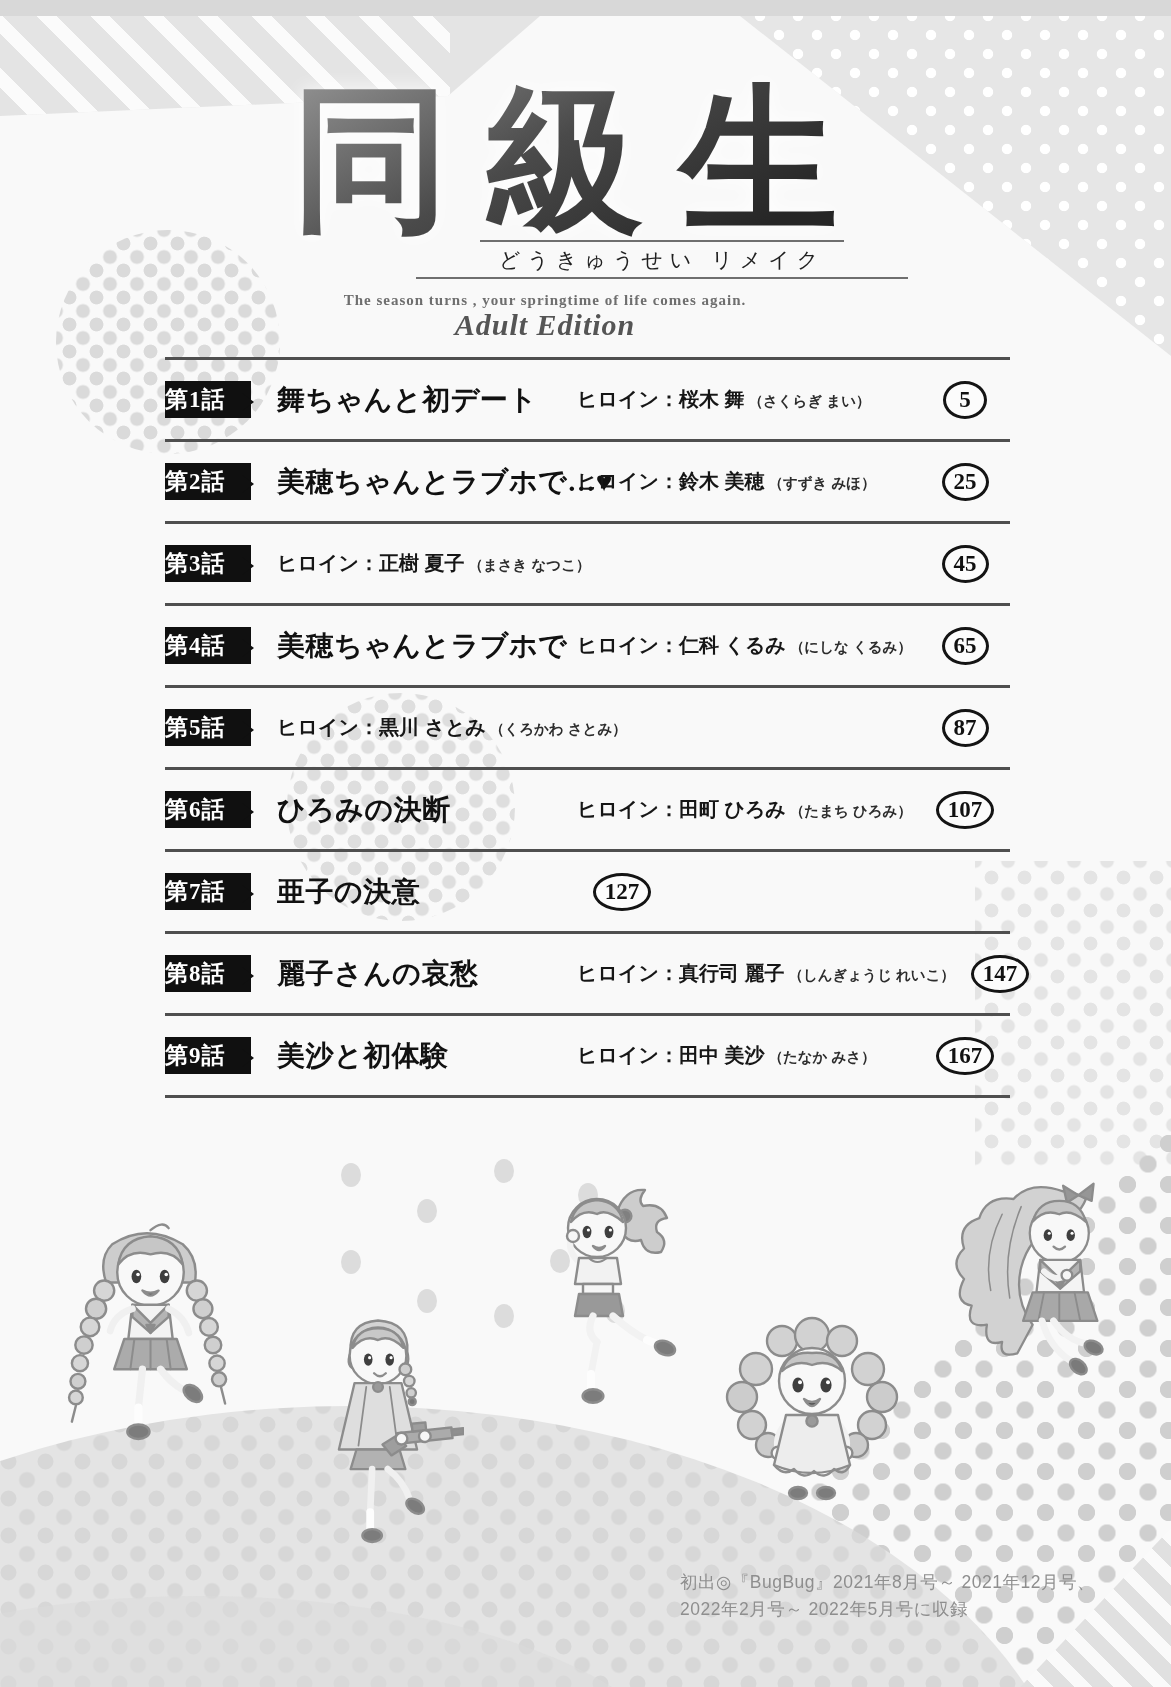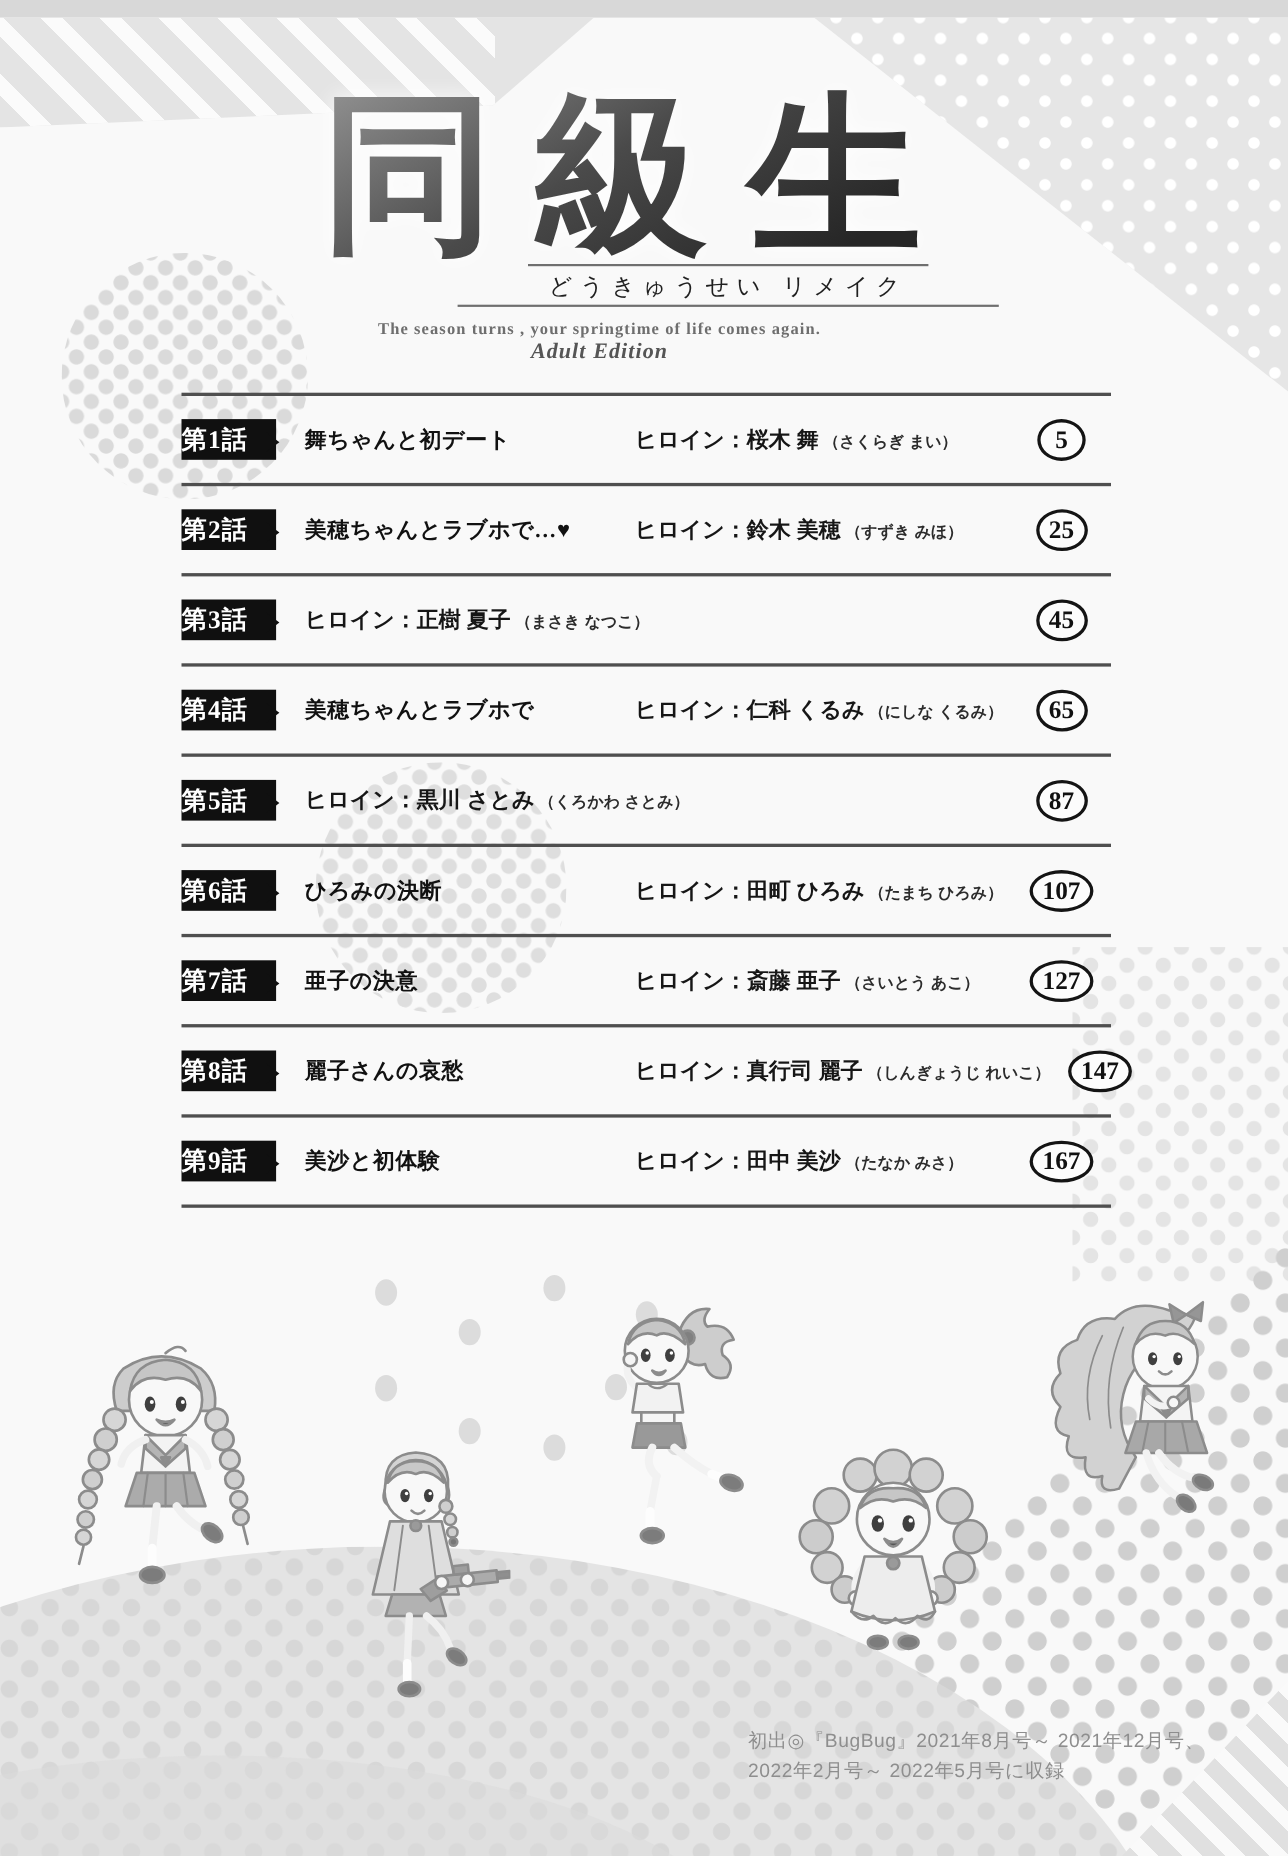--- a/index.html
+++ b/index.html
@@ -51,32 +51,32 @@
   }
   .title-sub{position:absolute;z-index:2;top:224px;left:412px;width:500px;text-align:center;}
   .title-sub .rule1{width:364px;margin:0 auto 4px auto;border-top:2px solid #6f6f6f;}
   .title-sub .rule2{width:492px;margin:3px auto 0 auto;border-top:2px solid #6f6f6f;}
   .title-sub .kana{font-size:21px;font-weight:400;letter-spacing:7px;color:#1f1f1f;}
   .tagline{position:absolute;z-index:2;top:276px;left:545px;transform:translateX(-50%);
     white-space:nowrap;font-family:"Liberation Serif","DejaVu Serif",serif;
     font-weight:700;font-size:15px;letter-spacing:1px;color:#6e6e6e;}
   .edition{position:absolute;z-index:2;top:292px;left:545px;transform:translateX(-50%);
     font-family:"Liberation Serif","DejaVu Serif",serif;font-style:italic;font-weight:700;
-    font-size:20px;letter-spacing:1px;color:#555;}
+    font-size:30px;letter-spacing:1px;color:#555;}
   
   .toc{position:absolute;z-index:2;left:165px;top:341px;width:845px;}
   .row{height:79px;border-top:3px solid #4f4f4f;display:flex;align-items:center;}
   .endline{border-top:3px solid #4f4f4f;height:0;}
   .tag{position:relative;width:86px;height:37px;background:#101010;color:#fff;
     display:flex;align-items:center;justify-content:flex-start;flex:0 0 86px;margin-right:26px;
     font-family:"Liberation Serif","DejaVu Serif",serif;font-weight:700;font-size:23px;letter-spacing:1px;}
   .tag-arrow{position:absolute;right:-12px;top:58%;transform:translateY(-50%);
     width:0;height:0;border:9px solid transparent;border-left:12px solid #101010;}
   .ctitle{width:300px;flex:0 0 300px;font-family:"Liberation Serif","DejaVu Serif",serif;
-    font-weight:700;font-size:20px;letter-spacing:.5px;white-space:nowrap;color:#111;}
+    font-weight:700;font-size:28px;letter-spacing:.5px;white-space:nowrap;color:#111;}
   .heroine{flex:1;display:flex;align-items:baseline;white-space:nowrap;}
   .h-main{font-size:20px;font-weight:700;color:#161616;}
   .h-kana{font-size:14.5px;font-weight:600;color:#2c2c2c;margin-left:4px;}
   .pnum-wrap{flex:0 0 90px;display:flex;justify-content:center;}
   .pnum{display:inline-block;border:3px solid #141414;border-radius:50%;background:#fcfcfc;
     font-family:"Liberation Serif","DejaVu Serif",serif;font-weight:700;font-size:23px;
     line-height:28px;padding:2px 9px;min-width:20px;text-align:center;color:#111;}
   
   .chara{position:absolute;z-index:2;}
   .chara svg{width:100%;height:100%;}
@@ -212,24 +212,20 @@
           <span class="pnum">107</span>
         </div>
     </div>
 
     <div class="row">
       <div class="tag">
           <span>第7話</span>
           <span class="tag-arrow"></span>
         </div>
       <div class="ctitle">亜子の決意</div>
-      <div class="heroine">
-          <span class="h-main">ヒロイン：斎藤 亜子</span>
-          <span class="h-kana">（さいとう あこ）</span>
-        </div>
       <div class="pnum-wrap">
           <span class="pnum">127</span>
         </div>
     </div>
 
     <div class="row">
       <div class="tag">
           <span>第8話</span>
           <span class="tag-arrow"></span>
         </div>

